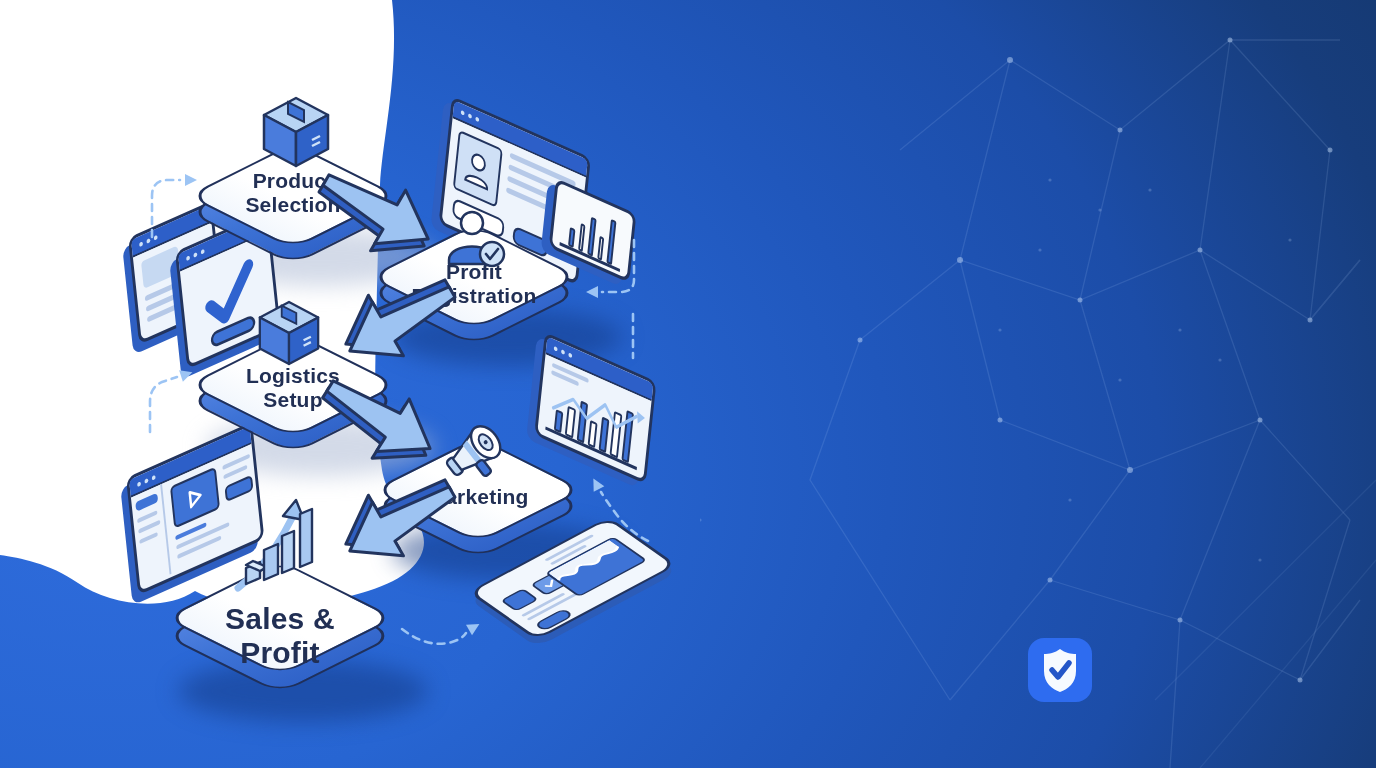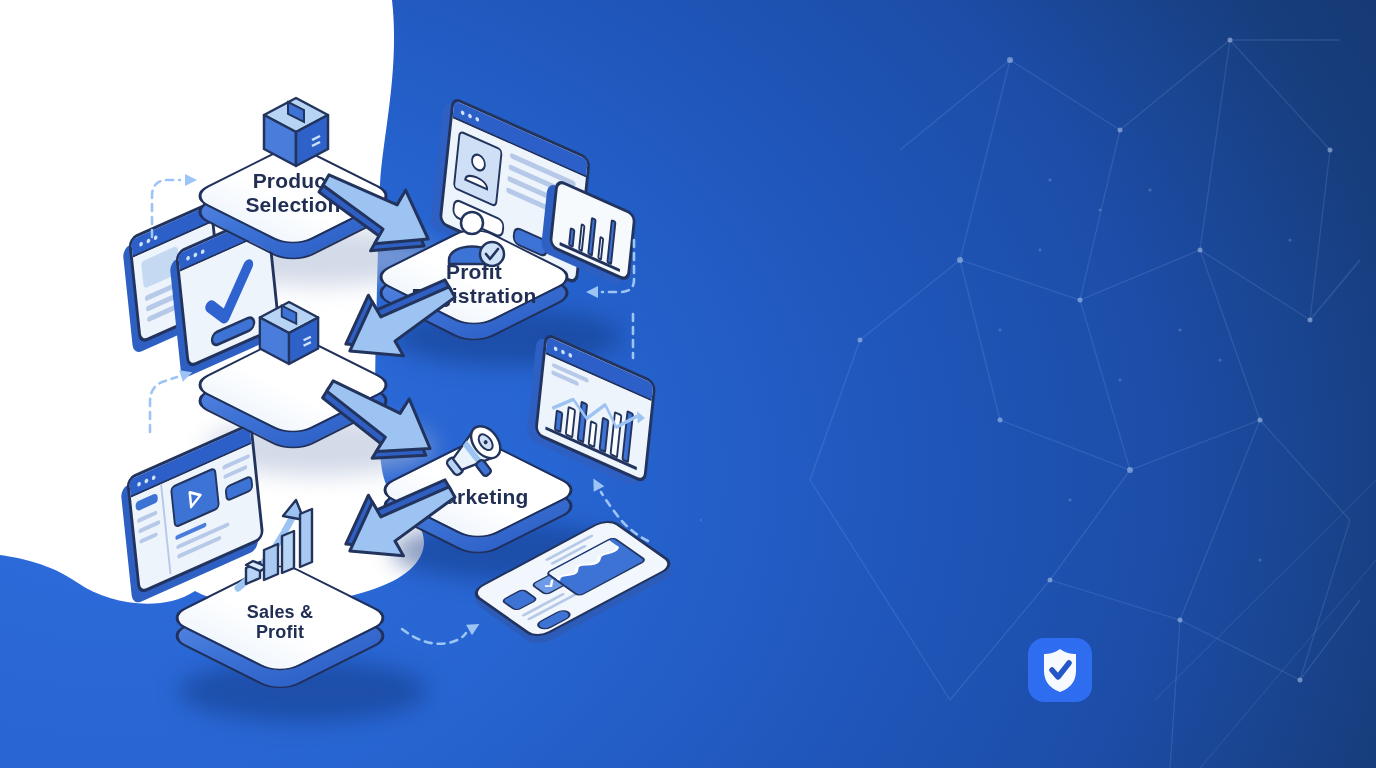--- a/index.html
+++ b/index.html
@@ -266,32 +266,34 @@
   <div class="tile" style="left:368px;top:224px;width:212px;height:130px;">
     <div class="face side" style="left:31px;top:-6px;width:150px;height:150px;transform:scaleY(.5) rotate(45deg);"></div>
     <div class="face top" style="left:31px;top:-22px;width:150px;height:150px;transform:scaleY(.5) rotate(45deg);"></div>
     <div class="lbl" style="top:36px;"><span>Profit</span><br>
       <span>Registration</span></div>
   </div>
 
   <div class="tile" style="left:187px;top:332px;width:212px;height:130px;">
     <div class="face side" style="left:31px;top:-6px;width:150px;height:150px;transform:scaleY(.5) rotate(45deg);"></div>
     <div class="face top" style="left:31px;top:-22px;width:150px;height:150px;transform:scaleY(.5) rotate(45deg);"></div>
+    <div class="lbl" style="top:32px;"><span>Logistics</span><br>
+      <span>Setup</span></div>
   </div>
 
   <div class="tile" style="left:372px;top:437px;width:212px;height:130px;">
     <div class="face side" style="left:31px;top:-6px;width:150px;height:150px;transform:scaleY(.5) rotate(45deg);"></div>
     <div class="face top" style="left:31px;top:-22px;width:150px;height:150px;transform:scaleY(.5) rotate(45deg);"></div>
     <div class="lbl" style="top:48px;"><span>Marketing</span></div>
   </div>
 
   <div class="tile" style="left:164px;top:562px;width:232px;height:140px;">
     <div class="face side" style="left:34px;top:-8px;width:164px;height:164px;transform:scaleY(.5) rotate(45deg);"></div>
     <div class="face top" style="left:34px;top:-26px;width:164px;height:164px;transform:scaleY(.5) rotate(45deg);"></div>
-    <div class="lbl" style="top:40px;font-size:18px;"><span>Sales &amp;</span><br>
+    <div class="lbl" style="top:40px;font-size:30px;"><span>Sales &amp;</span><br>
       <span>Profit</span></div>
   </div>
 
   <svg class="abs" style="left:262px;top:96px;" width="68" height="72" viewBox="0 0 68 72">
     <polygon points="34,2 66,19 34,36 2,19" fill="#b8d4f4" stroke="#22345e" stroke-width="2.5" stroke-linejoin="round"></polygon>
     <polygon points="2,19 34,36 34,70 2,53" fill="#4a7cdc" stroke="#22345e" stroke-width="2.5" stroke-linejoin="round"></polygon>
     <polygon points="66,19 34,36 34,70 66,53" fill="#2f62c8" stroke="#22345e" stroke-width="2.5" stroke-linejoin="round"></polygon>
     <polygon points="26,6 42,14 42,26 26,18" fill="#3e73d6" stroke="#22345e" stroke-width="2"></polygon>
     <line x1="50" y1="44" x2="58" y2="40" stroke="#cfe2f8" stroke-width="2.5"></line>
     <line x1="50" y1="50" x2="58" y2="46" stroke="#cfe2f8" stroke-width="2.5"></line>

